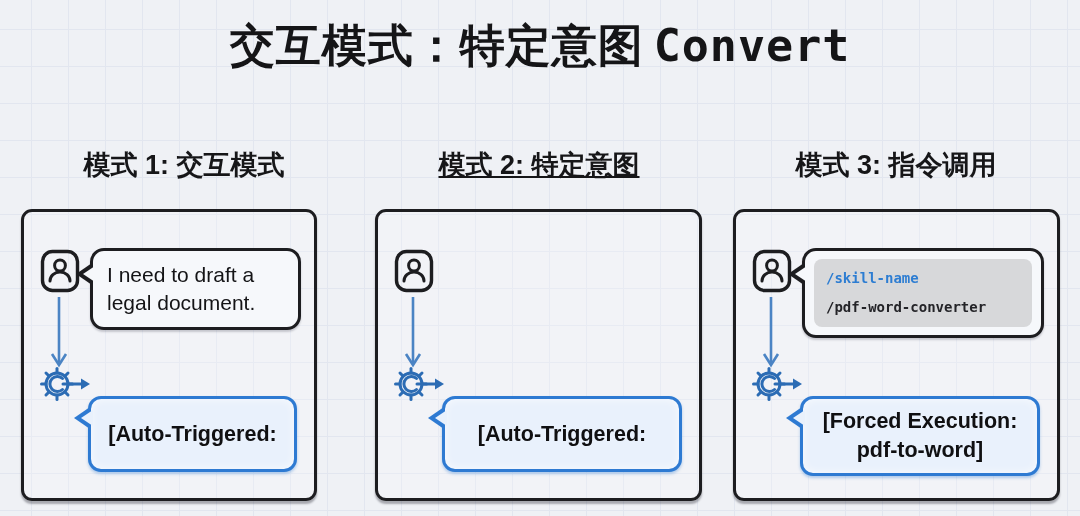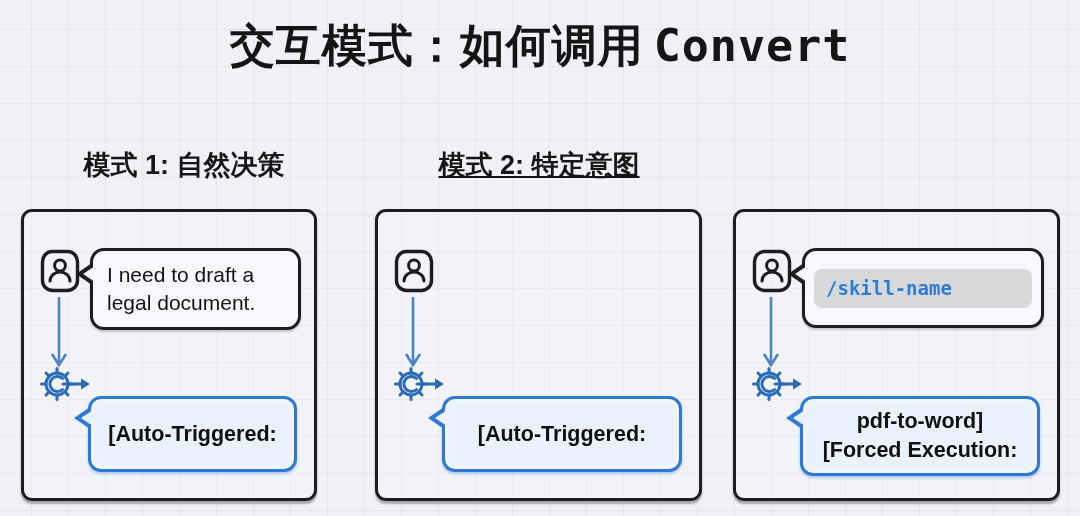--- a/index.html
+++ b/index.html
@@ -78,21 +78,21 @@
     border-bottom: 8px solid transparent;
     border-right: 12px solid #f6f8fb;
   }
   .code-bubble { padding: 8px 9px; }
   .code-block {
     width: 100%;
     background: #d7d8da;
     border-radius: 8px;
     padding: 5px 12px;
     font-family: "DejaVu Sans Mono", "Liberation Mono", monospace;
-    font-size: 19px; line-height: 29px; font-weight: bold;
+    font-size: 14px; line-height: 29px; font-weight: bold;
     white-space: nowrap;
   }
   .code-line1 { color: #2d7dd2; display: block; }
   .code-line2 { color: #242428; display: block; }
 
   .response-bubble {
     position: absolute; left: 64px; top: 160px; right: 17px;
     min-height: 76px;
     background: #e9f1fc;
     border: 3px solid #2e7ad2;
@@ -116,25 +116,26 @@
     border-right: 12px solid #e9f1fc;
   }
   .resp-line { display: block; }
 </style>
 </head>
 <body>
 
 <div class="stage">
 
   <div class="title">
-    <span>交互模式：如何调用</span><span class="en">Convert</span>
-  </div>
-
-  <div class="mode-header mh-1">模式 1: 自然决策</div>
+    <span>交互模式：特定意图</span><span class="en">Convert</span>
+  </div>
+
+  <div class="mode-header mh-1">模式 1: 交互模式</div>
   <div class="mode-header mh-2">模式 2: 特定意图</div>
+  <div class="mode-header mh-3">模式 3: 指令调用</div>
 
   <div class="card card-1">
     <span class="person-icon">
       <svg width="40" height="44" viewBox="0 0 40 44">
         <rect x="2.5" y="2.5" width="35" height="39" rx="10" fill="none" stroke="#1d1d20" stroke-width="3.4"></rect>
         <circle cx="20" cy="16.5" r="5.4" fill="none" stroke="#1d1d20" stroke-width="3"></circle>
         <path d="M10 32 a10 9 0 0 1 20 0" fill="none" stroke="#1d1d20" stroke-width="3" stroke-linecap="round"></path>
       </svg>
     </span>
     <div class="user-bubble">
@@ -210,20 +211,21 @@
     <span class="person-icon">
       <svg width="40" height="44" viewBox="0 0 40 44">
         <rect x="2.5" y="2.5" width="35" height="39" rx="10" fill="none" stroke="#1d1d20" stroke-width="3.4"></rect>
         <circle cx="20" cy="16.5" r="5.4" fill="none" stroke="#1d1d20" stroke-width="3"></circle>
         <path d="M10 32 a10 9 0 0 1 20 0" fill="none" stroke="#1d1d20" stroke-width="3" stroke-linecap="round"></path>
       </svg>
     </span>
     <div class="user-bubble code-bubble">
       <div class="code-block">
         <span class="code-line1">/skill-name</span>
+        <span class="code-line2">/pdf-word-converter</span>
       </div>
     </div>
     <span class="down-arrow">
       <svg width="20" height="78" viewBox="0 0 20 78">
         <line x1="10" y1="1" x2="10" y2="67" stroke="#4b84c4" stroke-width="2.6"></line>
         <path d="M3 58 L10 69 L17 58" fill="none" stroke="#4b84c4" stroke-width="2.6"></path>
       </svg>
     </span>
     <span class="gear-icon">
       <svg width="62" height="40" viewBox="0 0 62 40">
@@ -237,18 +239,18 @@
           <line x1="12.2" y1="12.2" x2="9" y2="9"></line>
           <line x1="20" y1="9" x2="20" y2="4.5"></line>
           <line x1="27.8" y1="12.2" x2="31" y2="9"></line>
           <path d="M25.5 14.5 A7.5 7.5 0 1 0 25.5 25.5"></path>
           <line x1="26" y1="20" x2="48" y2="20"></line>
         </g>
         <path d="M44 14.5 L53 20 L44 25.5 Z" fill="#2c6cb4"></path>
       </svg>
     </span>
     <div class="response-bubble">
+      <span class="resp-line">[Forced Execution:</span>
       <span class="resp-line">pdf-to-word]</span>
-      <span class="resp-line">[Forced Execution:</span>
     </div>
   </div>
 
 </div>
 
 </body></html>

